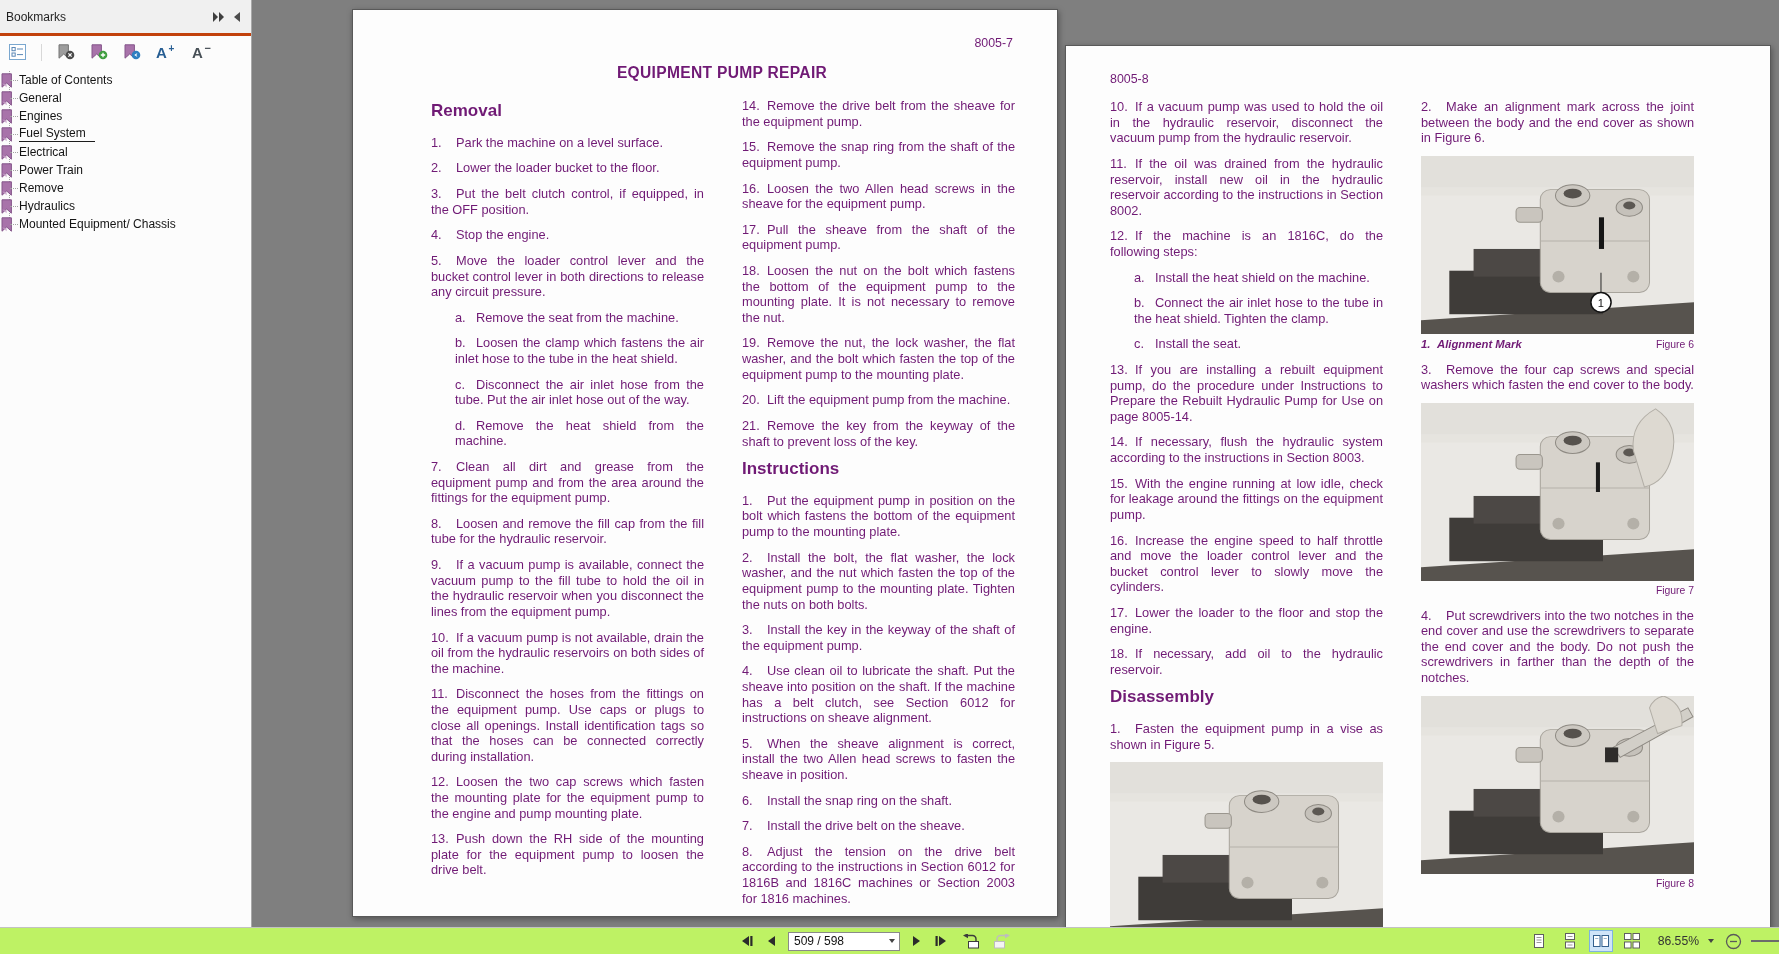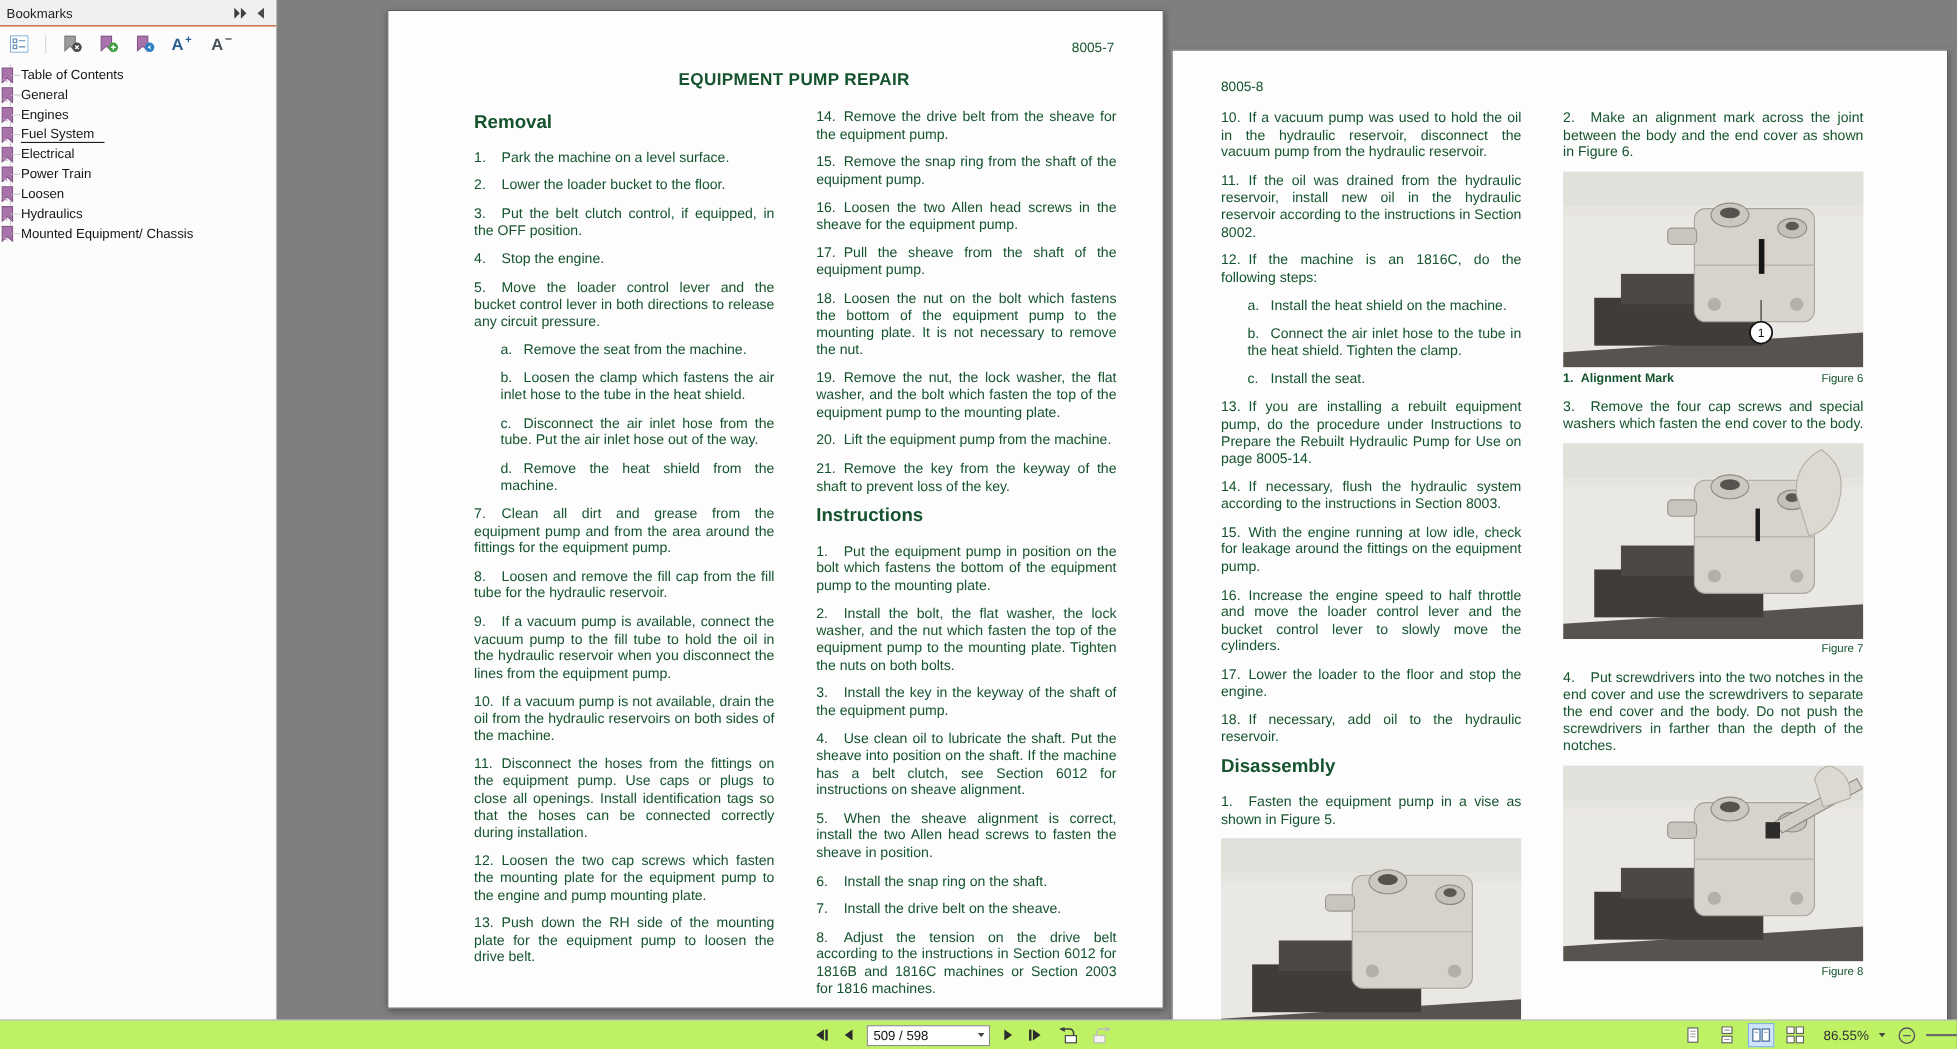--- a/index.html
+++ b/index.html
@@ -3,54 +3,54 @@
 <meta charset="utf-8">
 <style>
   *{margin:0;padding:0;box-sizing:border-box;}
   html,body{width:1779px;height:954px;overflow:hidden;}
   body{font-family:"Liberation Sans",sans-serif;background:#7f7f7f;}
   .app{width:1779px;height:954px;display:flex;flex-direction:column;}
   .main-row{flex:1;display:flex;min-height:0;}
 
   
   .sidebar{width:252px;background:#fcfcfc;border-right:1px solid #a9a9a9;display:flex;flex-direction:column;}
-  .sidebar-header{height:24px;background:#f0f0f0;border-bottom:1px solid #c2410c;display:flex;align-items:center;padding:0 6px;font-size:12px;color:#1f1f1f;text-align:center;}
+  .sidebar-header{height:36px;background:#f0f0f0;border-bottom:3px solid #c2410c;display:flex;align-items:center;padding:0 6px;font-size:12px;color:#1f1f1f;text-align:center;}
   .sidebar-header .spacer{flex:1;}
   .hicon{display:flex;align-items:center;padding:2px 4px;cursor:default;}
   .sidebar-toolbar{height:32px;display:flex;align-items:center;gap:15px;padding:0 9px;}
   .tsep{width:1px;height:17px;background:#d8d8d8;}
   .ticon{display:flex;align-items:center;cursor:default;}
   .bookmark-list{list-style:none;margin-top:3px;position:relative;font-size:12px;color:#141414;}
   .bookmark-list::before{content:"";position:absolute;left:9px;top:0;height:153px;border-left:1px dotted #a3a3a3;}
   .bookmark-list li{position:relative;height:18px;display:flex;align-items:center;white-space:nowrap;cursor:default;}
   .bookmark-list li::before{content:"";position:absolute;left:10px;top:9px;width:8px;border-top:1px dotted #a3a3a3;}
   .flag{display:flex;align-items:center;margin-right:6px;}
   .blabel.selected{border-bottom:1px solid #1c1c1c;padding-right:9px;padding-bottom:1px;}
 
   
   .doc-area{flex:1;position:relative;overflow:hidden;background:#7f7f7f;}
   .pages{display:flex;gap:7px;padding:9px 0 0 100px;align-items:flex-start;}
   .page{width:706px;height:908px;background:#fdfdfd;border:1px solid #595959;box-shadow:1px 2px 6px rgba(0,0,0,.35);
-        padding:26px 44px 18px 78px;font-size:12.8px;line-height:1.22;color:#14532d;overflow:hidden;}
+        padding:26px 44px 18px 78px;font-size:12.8px;line-height:1.22;color:#701a75;overflow:hidden;}
   .page.right{padding:26px 78px 18px 44px;margin-top:36px;}
   .page-num{font-size:12.4px;margin-bottom:12px;}
   .page.left .page-num{text-align:right;}
   .page-title{text-align:center;font-weight:bold;font-size:15.6px;letter-spacing:.3px;margin-bottom:16px;}
   .page-body{display:flex;gap:38px;}
   .pcol{width:273px;flex:none;text-align:justify;}
   h2.section{font-size:17px;font-weight:bold;margin:3px 0 13px;text-align:left;}
   p.step{margin-bottom:10px;}
   p.step .num{display:inline-block;min-width:25px;}
   p.sub{margin-left:24px;margin-bottom:10px;}
   p.sub .num{display:inline-block;min-width:21px;}
   figure{margin:3px 0 10px;}
   .photo{width:100%;height:178px;position:relative;overflow:hidden;background:#eae8e4;}
   .photo svg{display:block;}
   figcaption{display:flex;align-items:baseline;margin-top:4px;font-size:11px;}
-  .cap-left{font-weight:bold;font-size:11.3px;}
+  .cap-left{font-style:italic;font-weight:bold;font-size:11.3px;}
   .cap-left .cnum{display:inline-block;min-width:16px;}
   .cap-right{margin-left:auto;font-size:10.4px;}
 
   
   .statusbar{height:27px;background:#bef264;border-top:1px solid #c2c2c2;position:relative;flex:none;}
   .nav-group{position:absolute;left:738px;top:0;height:100%;display:flex;align-items:center;gap:9px;}
   .sbtn{display:flex;align-items:center;justify-content:center;padding:2px;background:transparent;border:none;cursor:default;}
   .page-combo{width:112px;height:19px;background:#fff;border:1px solid #8a8a8a;display:flex;align-items:center;}
   .page-combo input{border:none;outline:none;flex:1;font-size:12px;padding:0 5px;font-family:"Liberation Sans",sans-serif;color:#111;background:transparent;min-width:0;}
   .combo-caret{width:14px;height:100%;display:flex;align-items:center;justify-content:center;}
@@ -185,21 +185,21 @@
             </span>
             <span class="blabel">Power Train</span>
           </li>
           <li>
             <span class="flag">
               <svg width="13" height="15" viewBox="0 0 13 15">
                 <path d="M2 0.8 h9.4 v13.4 l-4.7 -4.2 -4.7 4.2 z" fill="#a873aa" stroke="#84568a"></path>
                 <path d="M2 10.5 l4.7 3.7 v-3 z" fill="#c79fc7" opacity="0.8"></path>
               </svg>
             </span>
-            <span class="blabel">Loosen</span>
+            <span class="blabel">Remove</span>
           </li>
           <li>
             <span class="flag">
               <svg width="13" height="15" viewBox="0 0 13 15">
                 <path d="M2 0.8 h9.4 v13.4 l-4.7 -4.2 -4.7 4.2 z" fill="#a873aa" stroke="#84568a"></path>
                 <path d="M2 10.5 l4.7 3.7 v-3 z" fill="#c79fc7" opacity="0.8"></path>
               </svg>
             </span>
             <span class="blabel">Hydraulics</span>
           </li>

